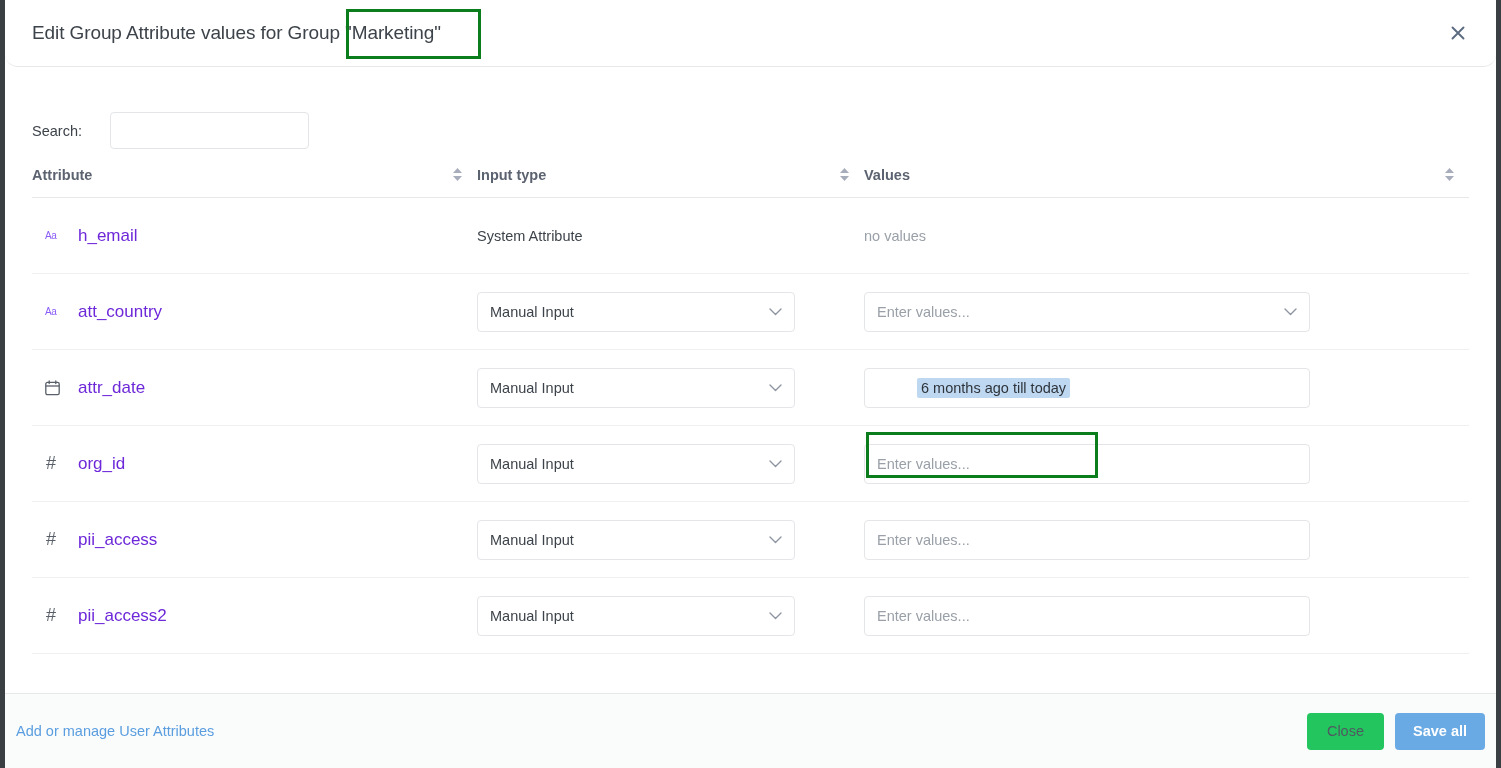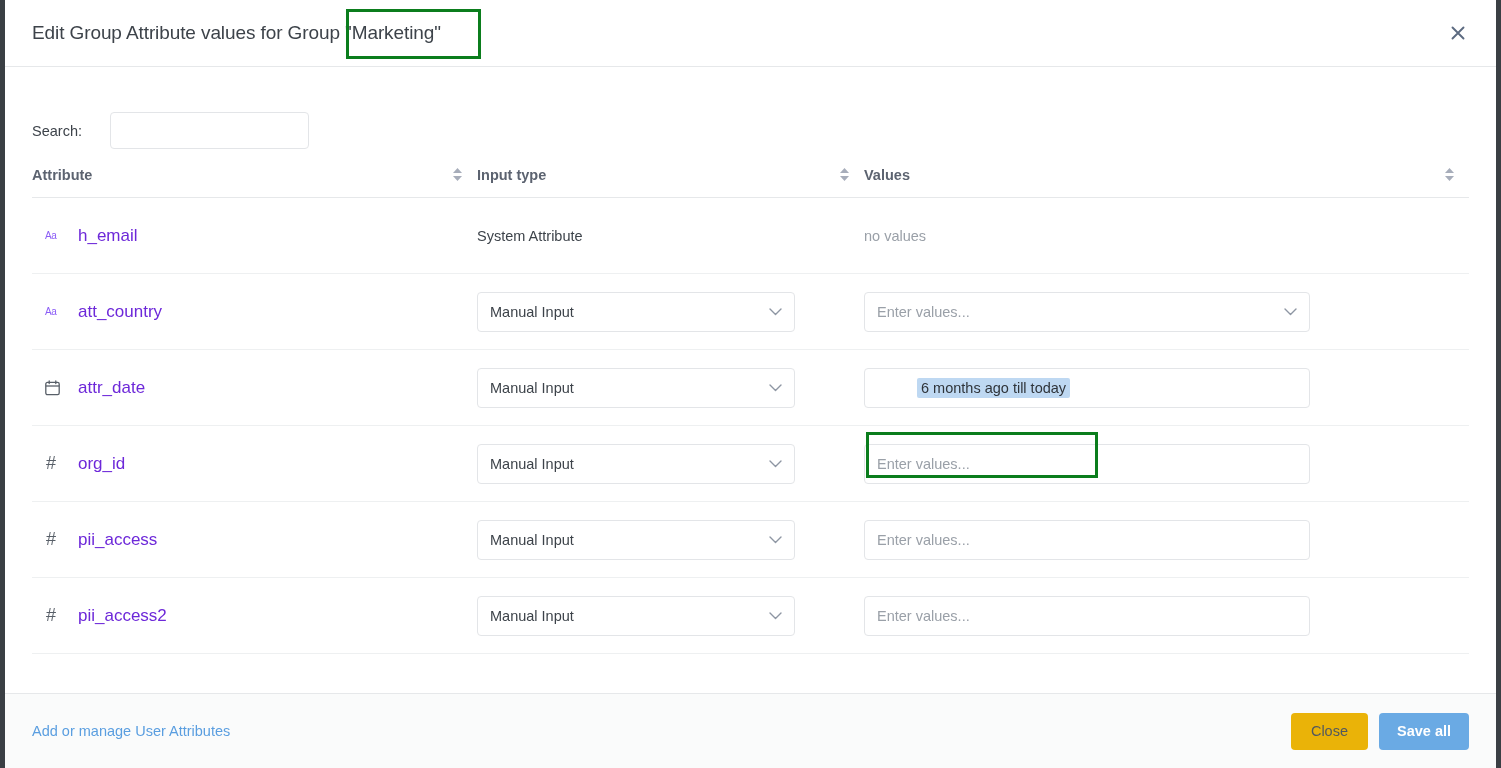--- a/index.html
+++ b/index.html
@@ -20,20 +20,21 @@
   }
 
   
   .modal-header {
     height: 67px;
     flex: 0 0 67px;
     border-bottom: 1px solid #e6e8ea;
     position: relative;
     display: flex;
     align-items: center;
+    border-radius: 13px;
   }
   .modal-title {
     position: absolute;
     left: 27px;
     top: 22px;
     font-size: 19px;
     color: #3d434a;
     white-space: nowrap;
     letter-spacing: -0.1px;
   }
@@ -220,42 +221,42 @@
 
   
   .modal-footer {
     flex: 0 0 75px;
     height: 75px;
     background: #fafbfb;
     border-top: 1px solid #e6e8ea;
     display: flex;
     align-items: center;
     justify-content: space-between;
-    padding: 0 27px;
+    padding: 0 11px;
   }
   .footer-link {
     font-size: 14.5px;
     color: #5a9ee0;
     text-decoration: none;
     cursor: pointer;
   }
   .footer-buttons { display: flex; align-items: center; gap: 11px; }
   .btn {
     height: 37px;
     border-radius: 4px;
     border: none;
     font-size: 14.5px;
     font-family: "Liberation Sans", sans-serif;
     cursor: pointer;
     display: inline-flex;
     align-items: center;
     justify-content: center;
   }
   .btn-close {
-    background: #eab308;
+    background: #22c55e;
     color: #515860;
     padding: 0 20px;
   }
   .btn-save {
     background: #6aaae4;
     color: #ffffff;
     font-weight: bold;
     padding: 0 18px;
   }
 </style>

